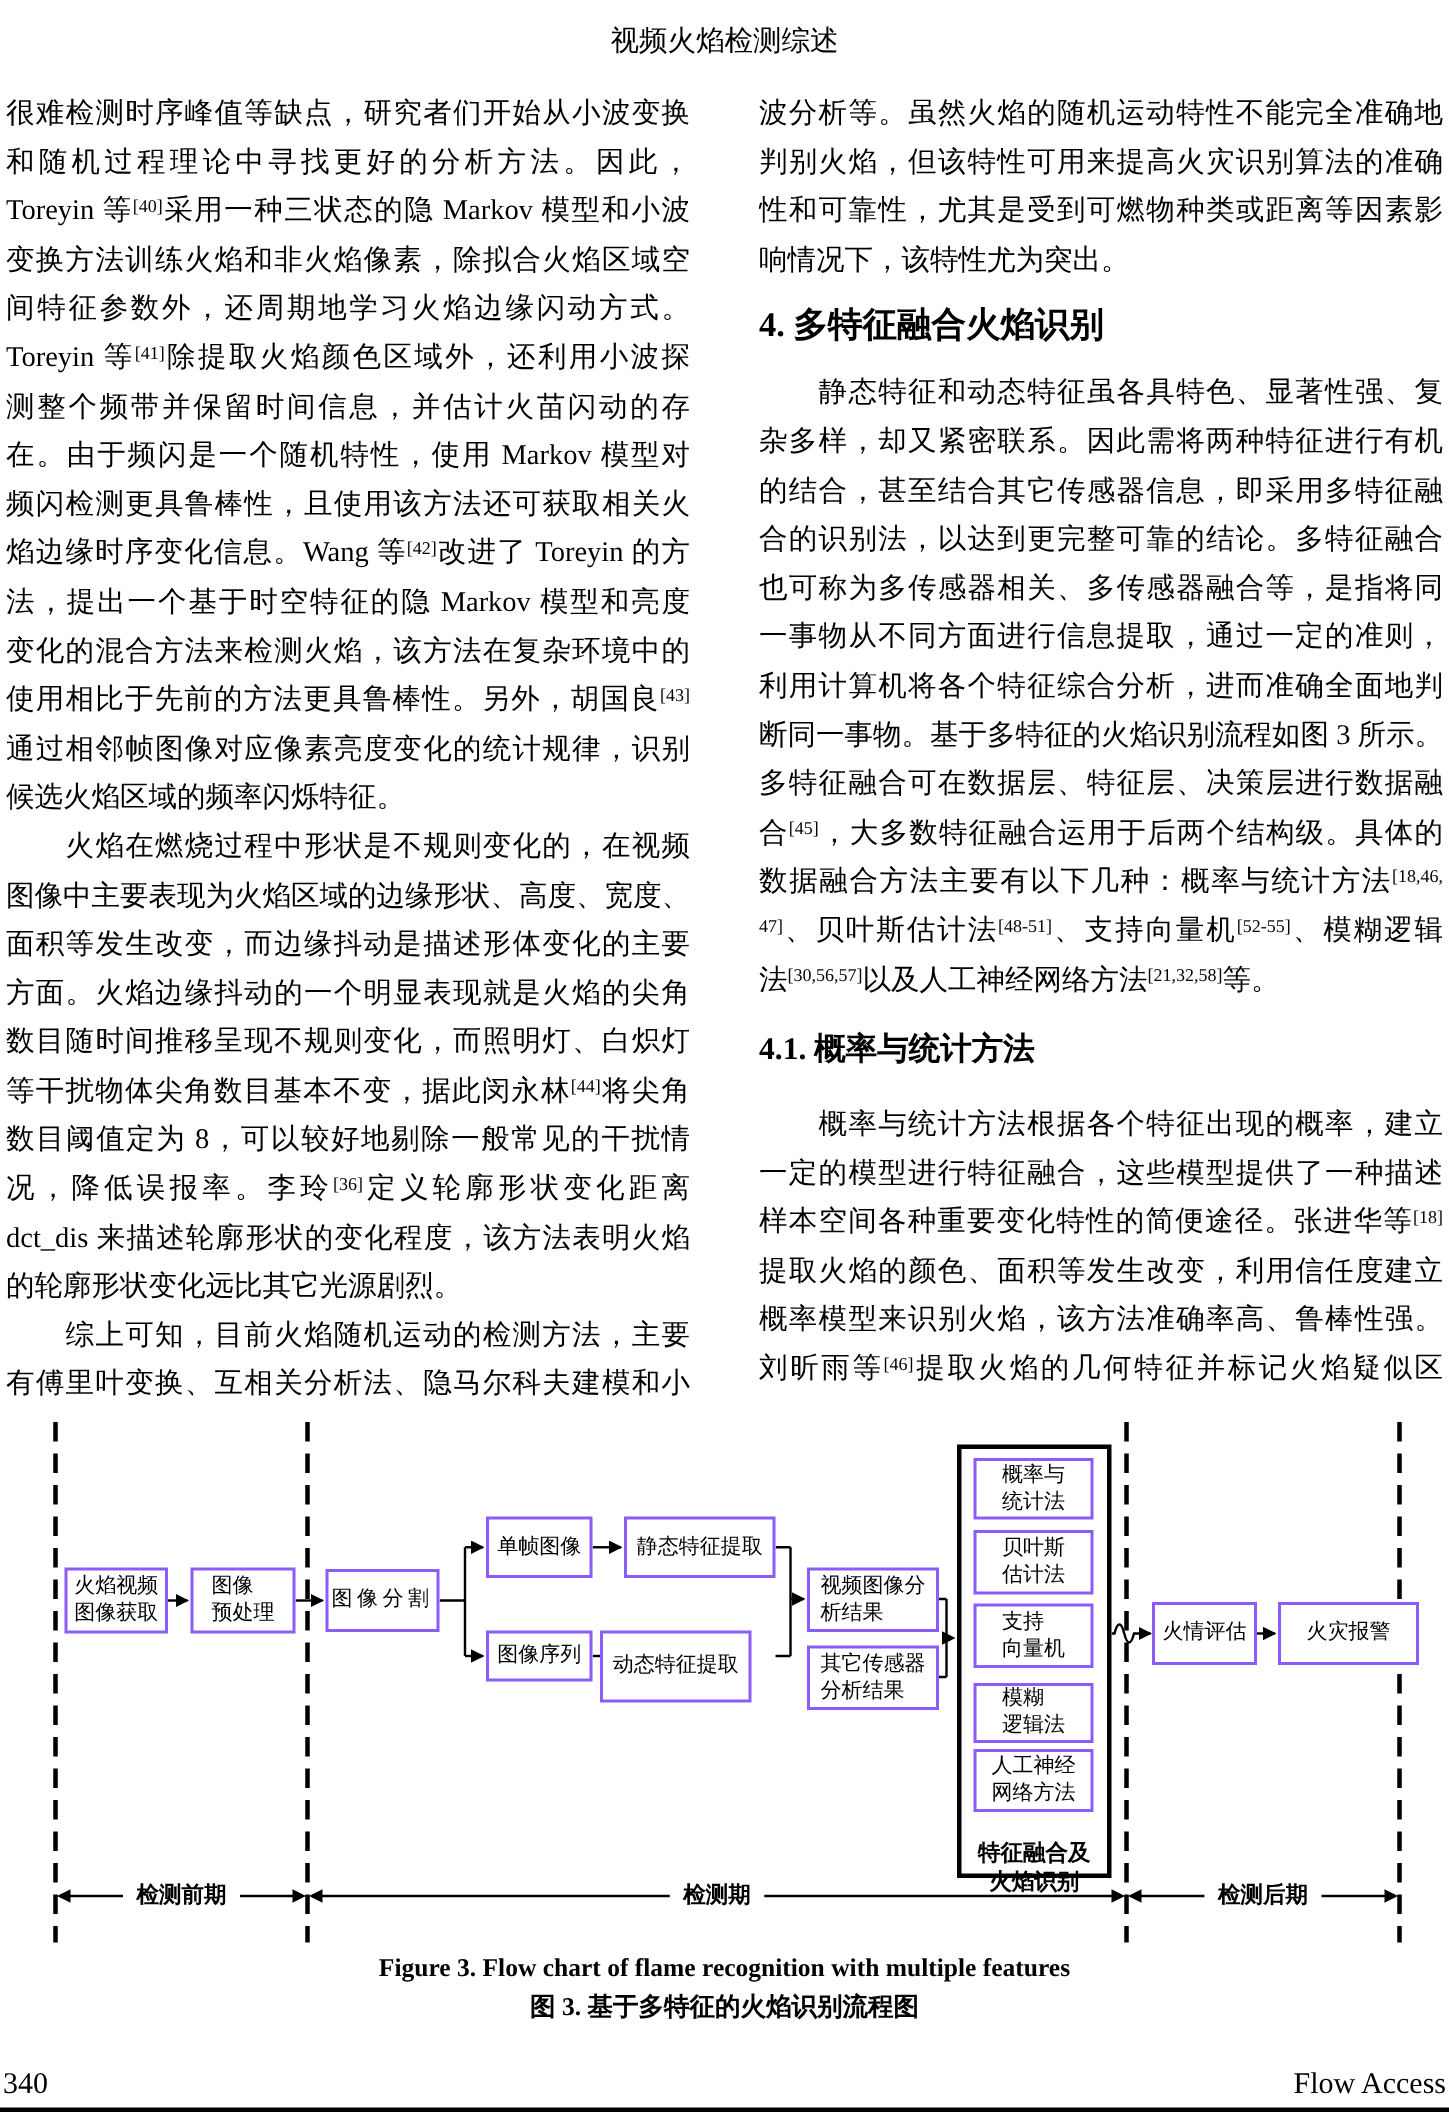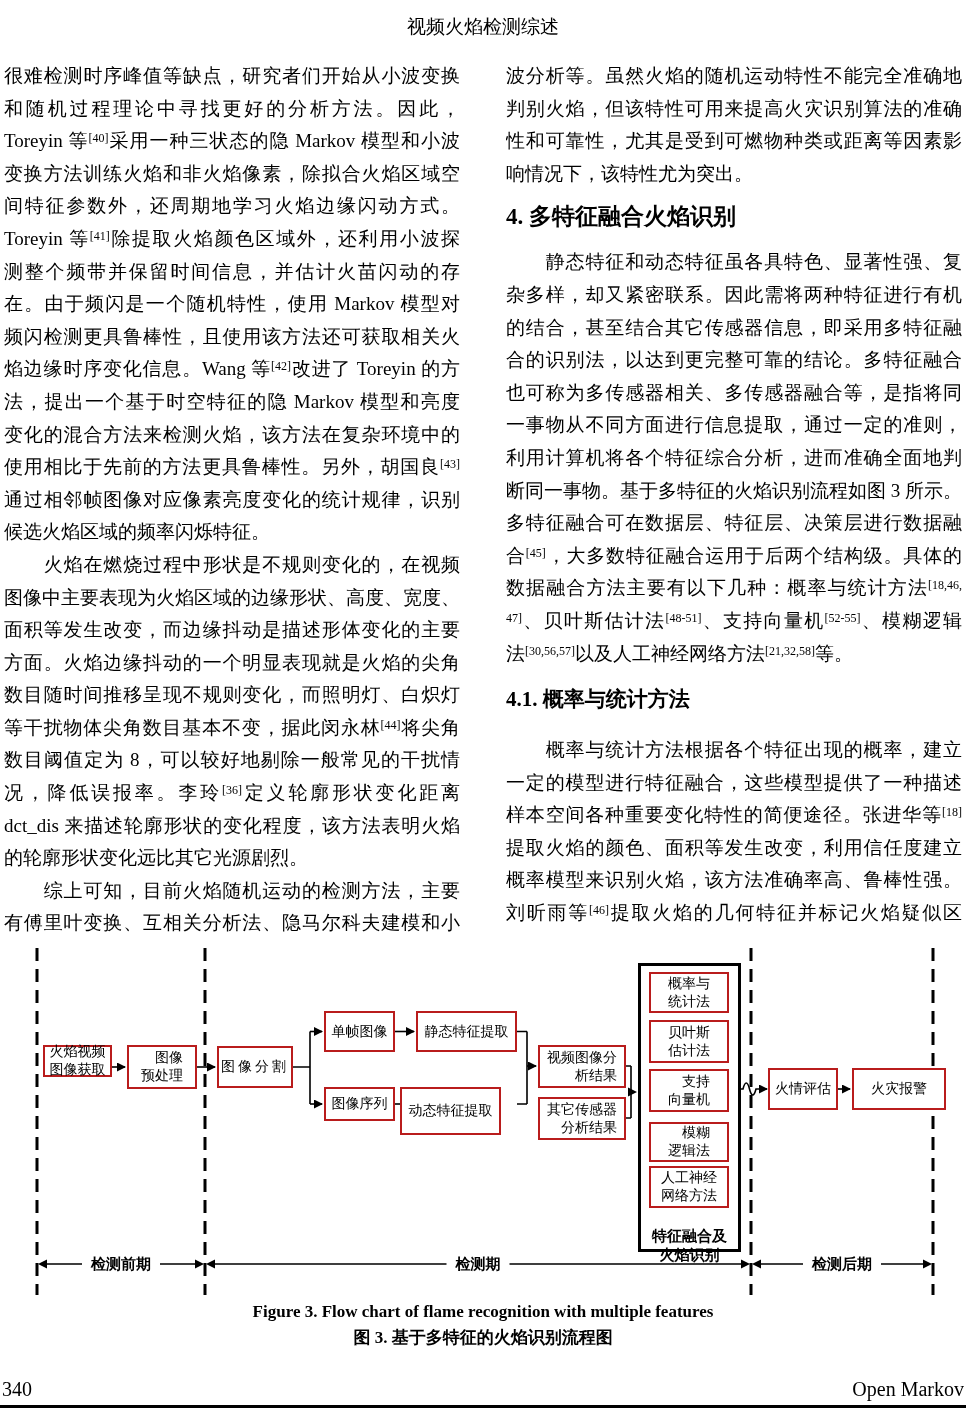--- a/index.html
+++ b/index.html
@@ -9,22 +9,22 @@
   .col{position:absolute;top:60px;width:456px;}
   .tline{height:32.6px;line-height:32.6px;font-size:19px;overflow:hidden;white-space:nowrap;}
   .jline{text-align:justify;text-align-last:justify;}
   .lline{text-align:left;text-align-last:auto;}
   .tline sup{font-size:12px;vertical-align:5px;line-height:0;letter-spacing:0;}
   .h2{font-size:23px;font-weight:bold;margin:13px 0 15px 0;line-height:28px;}
   .h3{font-size:21px;font-weight:bold;margin:16px 0 22px 0;line-height:26px;}
   
   .fig{position:absolute;left:0;top:940px;width:966px;height:370px;}
   .fig svg{position:absolute;left:0;top:0;}
-  .fbox{position:absolute;border:2px solid #b91c1c;background:#fff;display:flex;align-items:center;
-        justify-content:center;text-align:right;font-size:14px;line-height:18px;white-space:pre-line;
+  .fbox{position:absolute;border:2px solid #8b5cf6;background:#fff;display:flex;align-items:center;
+        justify-content:center;text-align:left;font-size:14px;line-height:18px;white-space:pre-line;
         box-sizing:border-box;}
   .fbox.sp{letter-spacing:3px;}
   .fwrap{position:absolute;border:3px solid #000;background:#fff;box-sizing:border-box;}
   .flabel{position:absolute;font-weight:bold;font-size:15px;line-height:19px;text-align:center;
           white-space:pre-line;margin-top:16px;}
   .phase{position:absolute;transform:translateX(-50%);background:#fff;padding:0 9px;font-size:15px;
          line-height:20px;font-weight:bold;}
   .cap{position:absolute;left:0;width:100%;text-align:center;font-weight:bold;}
   .cap.en{top:1302px;font-size:17px;}
   .cap.zh{top:1326px;font-size:17px;}
@@ -120,21 +120,21 @@
       <g fill="#000">
         <polygon points="38,324 47,319.5 47,328.5"></polygon>
         <polygon points="204,324 195,319.5 195,328.5"></polygon>
         <polygon points="206,324 215,319.5 215,328.5"></polygon>
         <polygon points="750,324 741,319.5 741,328.5"></polygon>
         <polygon points="752,324 761,319.5 761,328.5"></polygon>
         <polygon points="932,324 923,319.5 923,328.5"></polygon>
       </g>
     </svg>
 
-    <div class="fbox" style="left:43px;top:105px;width:69px;height:32px">火焰视频
+    <div class="fbox" style="left:43px;top:105px;width:69px;height:44px">火焰视频
 图像获取</div>
     <div class="fbox" style="left:127px;top:105px;width:70px;height:44px">图像
 预处理</div>
     <div class="fbox sp" style="left:217px;top:106px;width:76px;height:42px">图像分割</div>
     <div class="fbox" style="left:324px;top:71px;width:71px;height:41px">单帧图像</div>
     <div class="fbox" style="left:416px;top:71px;width:101px;height:41px">静态特征提取</div>
     <div class="fbox" style="left:324px;top:147px;width:71px;height:34px">图像序列</div>
     <div class="fbox" style="left:400px;top:147px;width:101px;height:48px">动态特征提取</div>
     <div class="fbox" style="left:538px;top:105px;width:88px;height:43px">视频图像分
 析结果</div>
@@ -160,15 +160,15 @@
 
     <div class="phase" style="left:121px;top:314px">检测前期</div>
     <div class="phase" style="left:478px;top:314px">检测期</div>
     <div class="phase" style="left:842px;top:314px">检测后期</div>
   </div>
 
   <div class="cap en">Figure 3. Flow chart of flame recognition with multiple features</div>
   <div class="cap zh">图 3.  基于多特征的火焰识别流程图</div>
 
   <div class="pageno">340</div>
-  <div class="access">Open Markov</div>
+  <div class="access">Flow Access</div>
   <div class="bottomrule"></div>
 </div>
 
 </body></html>

